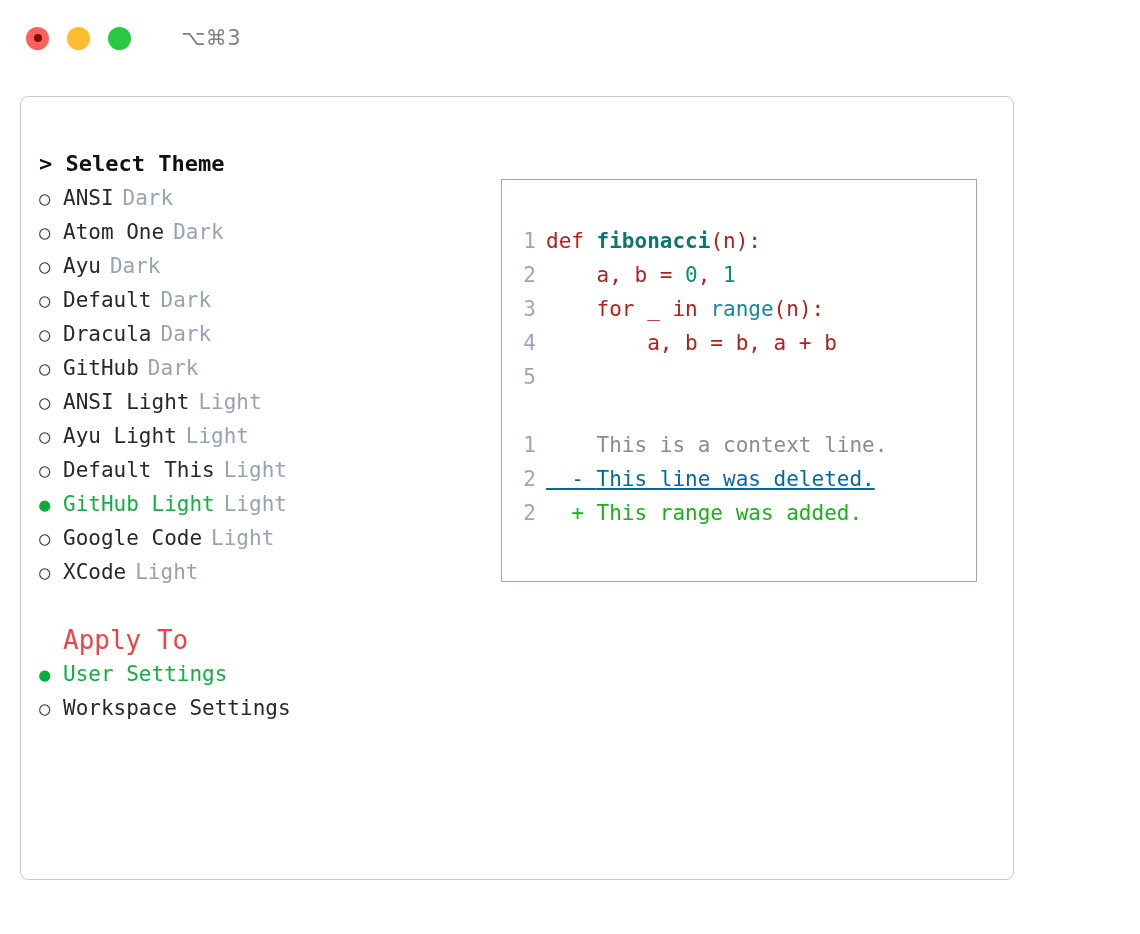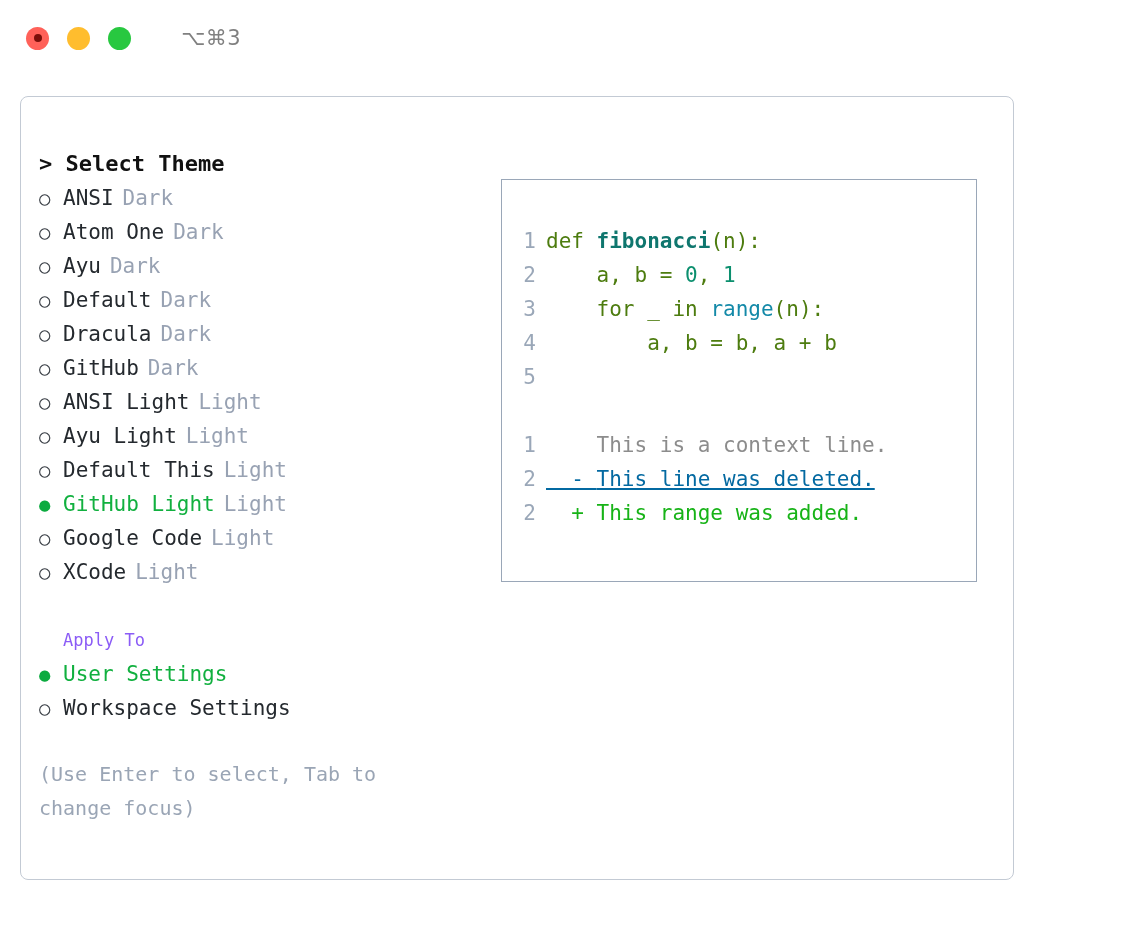--- a/index.html
+++ b/index.html
@@ -110,22 +110,22 @@
     line-height: 34px;
   }
   .bullet.sel { color: #0bab3f; }
   .opt-label { color: #24292e; }
   .opt-label.sel { color: #11b03f; }
   .opt-tag {
     color: #98a2b3;
     margin-left: 9px;
   }
   .applyto-head {
-    font-size: 17px;
-    color: #8b5cf6;
+    font-size: 26px;
+    color: #ef4444;
     line-height: 34px;
     padding-left: 24px;
     white-space: pre;
   }
   .spacer-lg { height: 34px; }
   .hint {
     margin-top: 32px;
     font-size: 20px;
     color: #9aa5b5;
     line-height: 34px;
@@ -156,21 +156,21 @@
     white-space: pre;
   }
   .gutter {
     width: 44px;
     flex: none;
     text-align: right;
     color: #9aa7b8;
     padding-right: 10px;
     box-sizing: border-box;
   }
-  .code-text { color: #4d7c0f; }
+  .code-text { color: #b91c1c; }
   .tok-fn   { color: #0f766e; font-weight: bold; }
   .tok-call { color: #1389a8; text-align: right; }
   .tok-num  { color: #0b8f6e; }
   .diff-gap { height: 34px; }
   .diff-ctx { color: #8c8c8c; }
   .diff-del { color: #0369a1; text-decoration: underline; }
   .diff-add { color: #17b317; }
 </style>
 </head>
 <body>
@@ -210,21 +210,20 @@
 
       <div class="spacer-lg"></div>
 
       <div class="applyto-head">Apply To</div>
 
       <div id="apply-items">
           <div class="opt-row"><span class="bullet sel">●</span><span class="opt-label sel">User Settings</span></div>
           <div class="opt-row"><span class="bullet">○</span><span class="opt-label">Workspace Settings</span></div>
         </div>
 
-      <div class="hint">(Use Enter to select, Tab to change focus)</div>
     </div>
 
     <div class="col-right">
 
       <div class="code-box">
         <div id="code-lines">
             <div class="code-line"><span class="gutter">1</span><span><span class="code-text"></span><span class="code-text">def </span><span class="tok-fn">fibonacci</span><span class="code-text">(n):</span></span></div>
             <div class="code-line"><span class="gutter">2</span><span><span class="code-text">    </span><span class="code-text">a, b = </span><span class="tok-num">0</span><span class="code-text">, </span><span class="tok-num">1</span></span></div>
             <div class="code-line"><span class="gutter">3</span><span><span class="code-text">    </span><span class="code-text">for _ in </span><span class="tok-call">range</span><span class="code-text">(n):</span></span></div>
             <div class="code-line"><span class="gutter">4</span><span><span class="code-text">        </span><span class="code-text">a, b = b, a + b</span></span></div>

